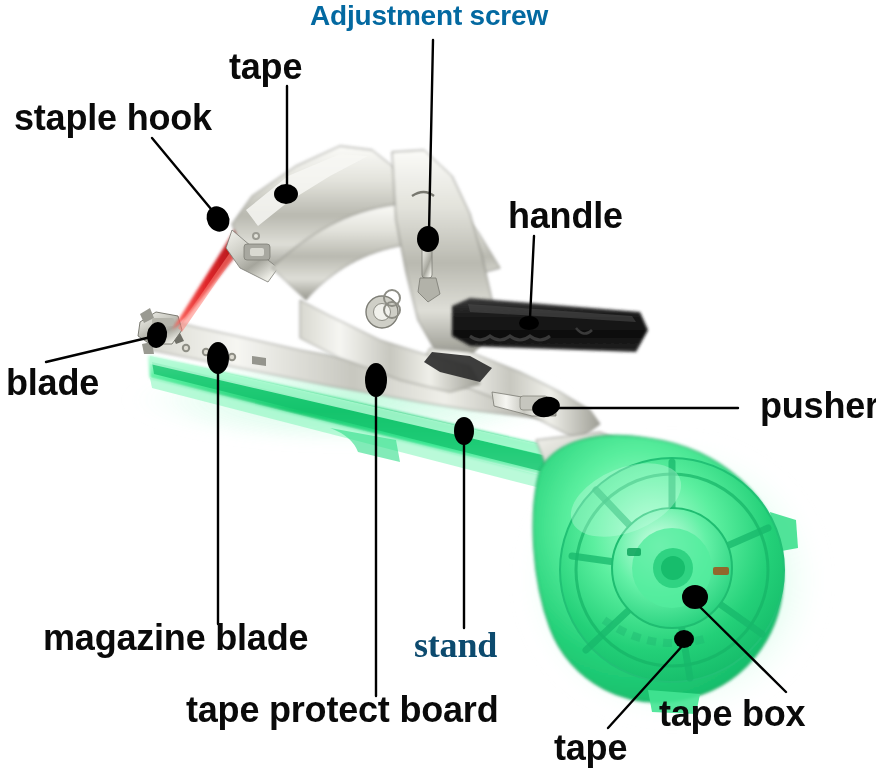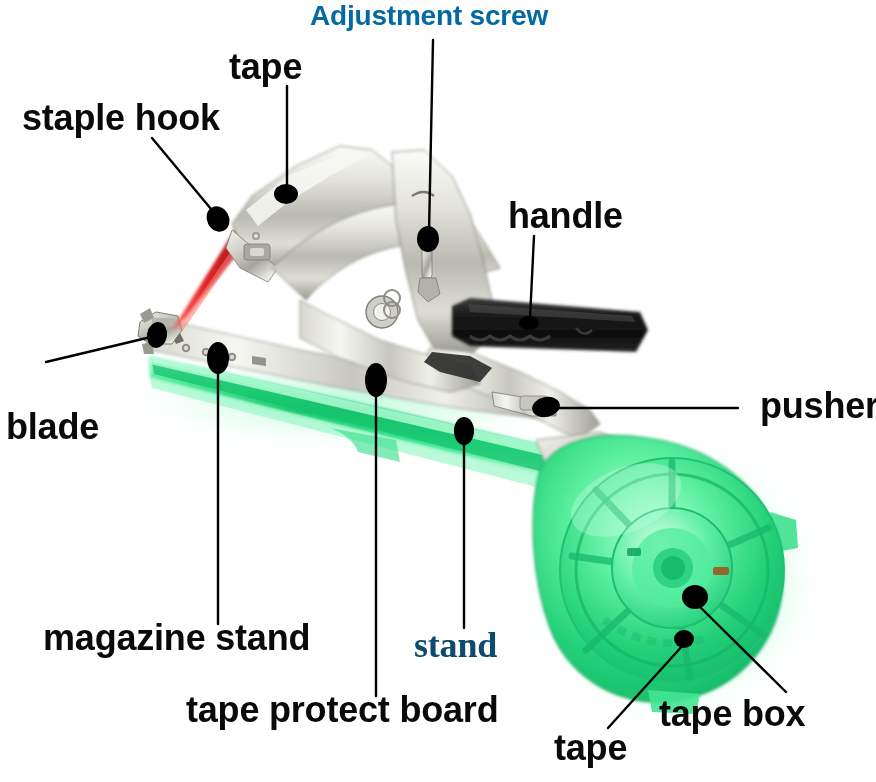--- a/index.html
+++ b/index.html
@@ -277,26 +277,26 @@
         <ellipse cx="546" cy="407" rx="14" ry="10" transform="rotate(-12 546 407)" fill="#000000"></ellipse>
         <ellipse cx="218" cy="358" rx="11" ry="16" fill="#000000"></ellipse>
         <ellipse cx="376" cy="380" rx="11" ry="17" fill="#000000"></ellipse>
         <ellipse cx="464" cy="431" rx="10" ry="14" fill="#000000"></ellipse>
         <ellipse cx="684" cy="639" rx="10" ry="9" fill="#000000"></ellipse>
         <ellipse cx="695" cy="597" rx="13" ry="12" fill="#000000"></ellipse>
       </g>
   </svg>
 
   <div id="labels">
-      <div class="lbl" style="left: 14px; top: 100px; font-size: 36px; color: rgb(10, 10, 10); margin-left: 8px;">staple hook</div>
+      <div class="lbl" style="left: 14px; top: 100px; font-size: 36px; color: rgb(10, 10, 10);">staple hook</div>
       <div class="lbl" style="left: 229px; top: 49px; font-size: 36px; color: rgb(10, 10, 10);">tape</div>
       <div class="lbl" style="left: 310px; top: 2px; font-size: 28px; color: #0369a1;">Adjustment screw</div>
       <div class="lbl" style="left: 508px; top: 198px; font-size: 36px; color: rgb(10, 10, 10); text-align: right;">handle</div>
-      <div class="lbl" style="left: 6px; top: 365px; font-size: 36px; color: rgb(10, 10, 10); margin-top: 44px;">blade</div>
+      <div class="lbl" style="left: 6px; top: 365px; font-size: 36px; color: rgb(10, 10, 10);">blade</div>
       <div class="lbl" style="left: 760px; top: 388px; font-size: 36px; color: rgb(10, 10, 10);">pusher</div>
-      <div class="lbl" style="left: 43px; top: 620px; font-size: 36px; color: rgb(10, 10, 10);">magazine stand</div>
+      <div class="lbl" style="left: 43px; top: 620px; font-size: 36px; color: rgb(10, 10, 10);">magazine blade</div>
       <div class="lbl" style="left: 186px; top: 692px; font-size: 36px; color: rgb(10, 10, 10); text-align: right;">tape protect board</div>
       <div class="lbl" style="left: 414px; top: 627px; font-size: 36px; color: #0c4a6e; font-family: Liberation Serif, serif;">stand</div>
       <div class="lbl" style="left: 554px; top: 730px; font-size: 36px; color: rgb(10, 10, 10);">tape</div>
       <div class="lbl" style="left: 659px; top: 696px; font-size: 36px; color: rgb(10, 10, 10);">tape box</div>
     </div>
 
 </div>
 
 </body></html>

